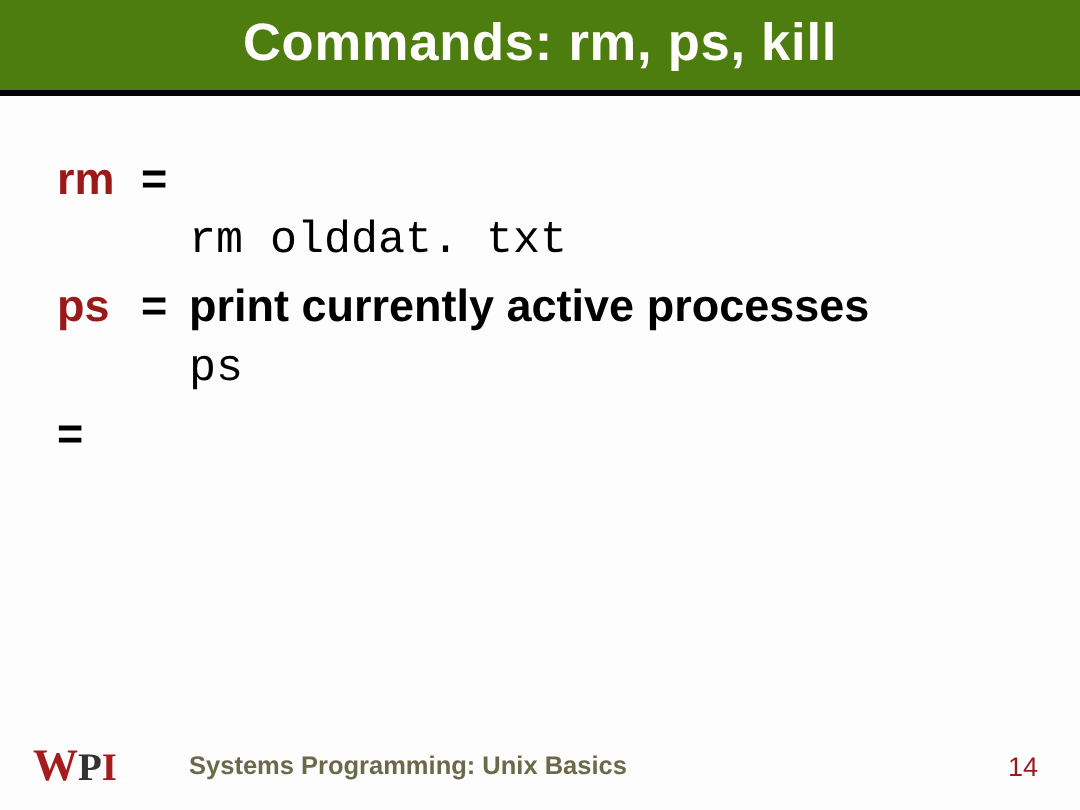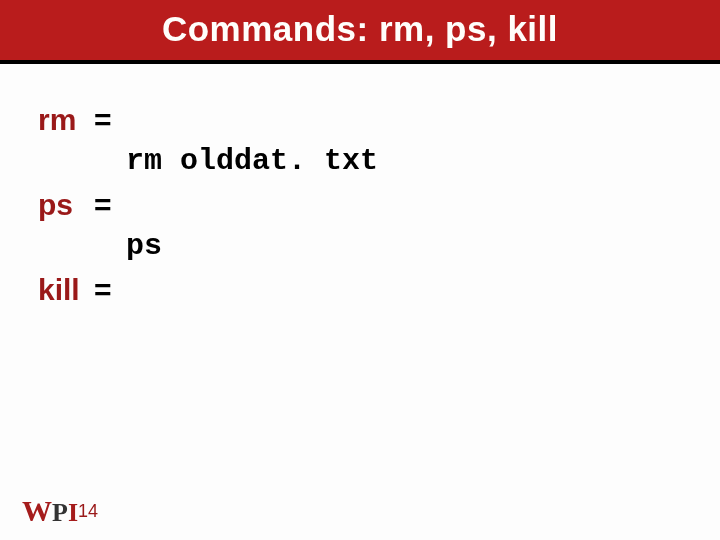--- a/index.html
+++ b/index.html
@@ -5,21 +5,21 @@
   * { margin: 0; padding: 0; box-sizing: border-box; }
   body {
     width: 720px;
     height: 540px;
     background: #fdfdfd;
     font-family: "Comic Sans MS", "Comic Sans", cursive, sans-serif;
     position: relative;
     overflow: hidden;
   }
   .title-bar {
-    background: #b91c1c;
+    background: #4d7c0f;
     border-bottom: 4px solid #000;
     color: #fffefb;
     text-align: center;
     font-weight: bold;
     font-size: 35px;
     padding: 9px 0 11px 0;
     letter-spacing: 0.5px;
   }
   .content {
     padding: 36px 38px 0 38px;
@@ -43,21 +43,21 @@
     flex: 0 0 32px;
     text-align: left;
   }
   .desc {
     flex: 1;
   }
   .example-row {
     padding-left: 88px;
     font-family: "Courier New", Courier, monospace;
     font-size: 30px;
-    font-weight: bold;
+    font-weight: normal;
     color: #000;
     line-height: 1.35;
     margin-bottom: 4px;
   }
   .footer {
     position: absolute;
     left: 0;
     right: 0;
     bottom: 14px;
     display: flex;
@@ -103,30 +103,31 @@
 
   <div class="row">
     <span class="cmd">rm</span>
     <span class="eq">=</span>
   </div>
   <div class="example-row">rm olddat. txt</div>
 
   <div class="row">
     <span class="cmd">ps</span>
     <span class="eq">=</span>
+    <span class="desc">print currently active processes</span>
   </div>
   <div class="example-row">ps</div>
 
   <div class="row">
-    <span class="cmd">kill</span>
     <span class="eq">=</span>
   </div>
 
 </div>
 
 <div class="footer">
   <div class="logo">
     <span class="logo-w">W</span>
     <span class="logo-p">P</span>
     <span class="logo-i">I</span>
   </div>
+  <div class="footer-text">Systems Programming: Unix Basics</div>
   <div class="page-num">14</div>
 </div>
 
 </body></html>

